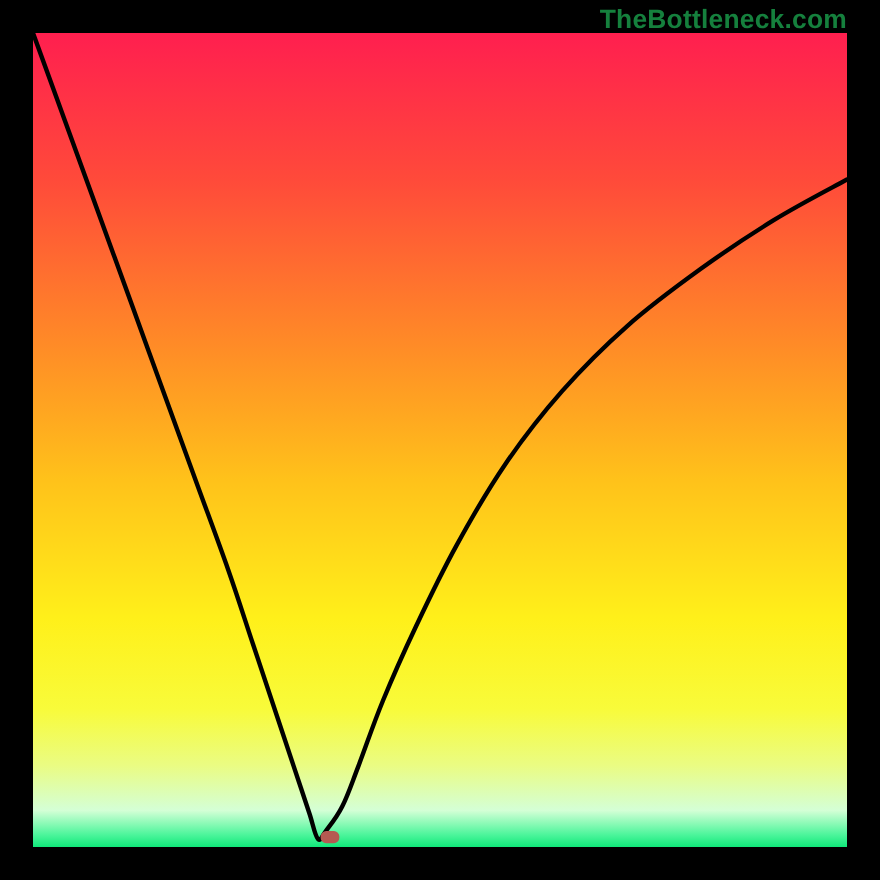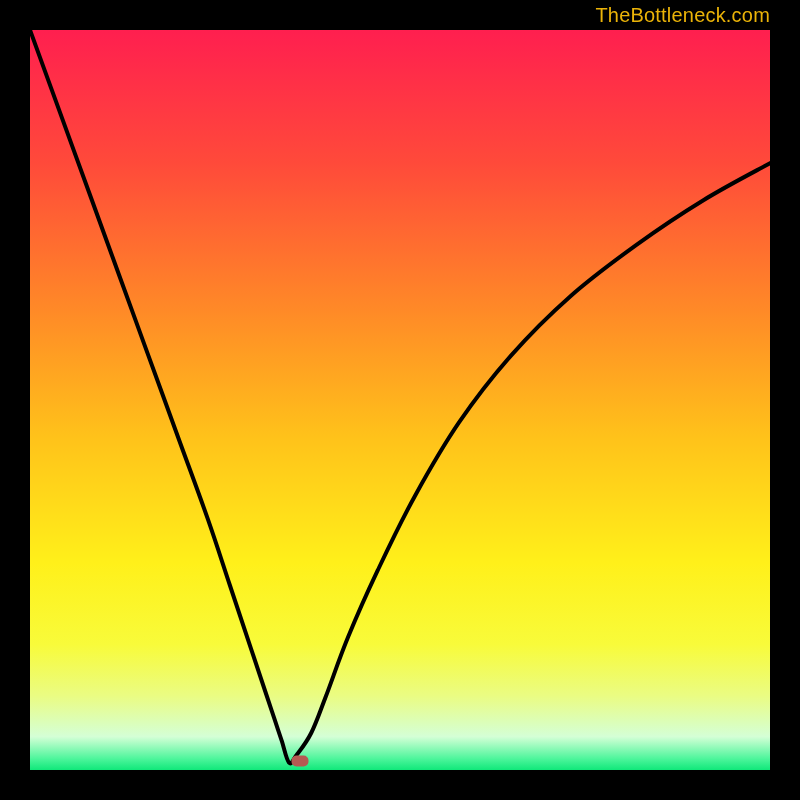--- a/index.html
+++ b/index.html
@@ -30,23 +30,23 @@
     inset: 0;
   }
   .curve-svg {
     position: absolute;
     inset: 0;
   }
   .watermark {
     position: absolute;
     top: 4px;
     right: 30px;
-    color: #eab308;
-    font-size: 20px;
-    font-weight: 400;
+    color: #15803d;
+    font-size: 24px;
+    font-weight: 700;
     letter-spacing: 0.2px;
   }
   .marker {
     position: absolute;
     width: 17px;
     height: 11px;
     border-radius: 5px;
     transform: translate(-50%, -50%);
   }
 </style>

